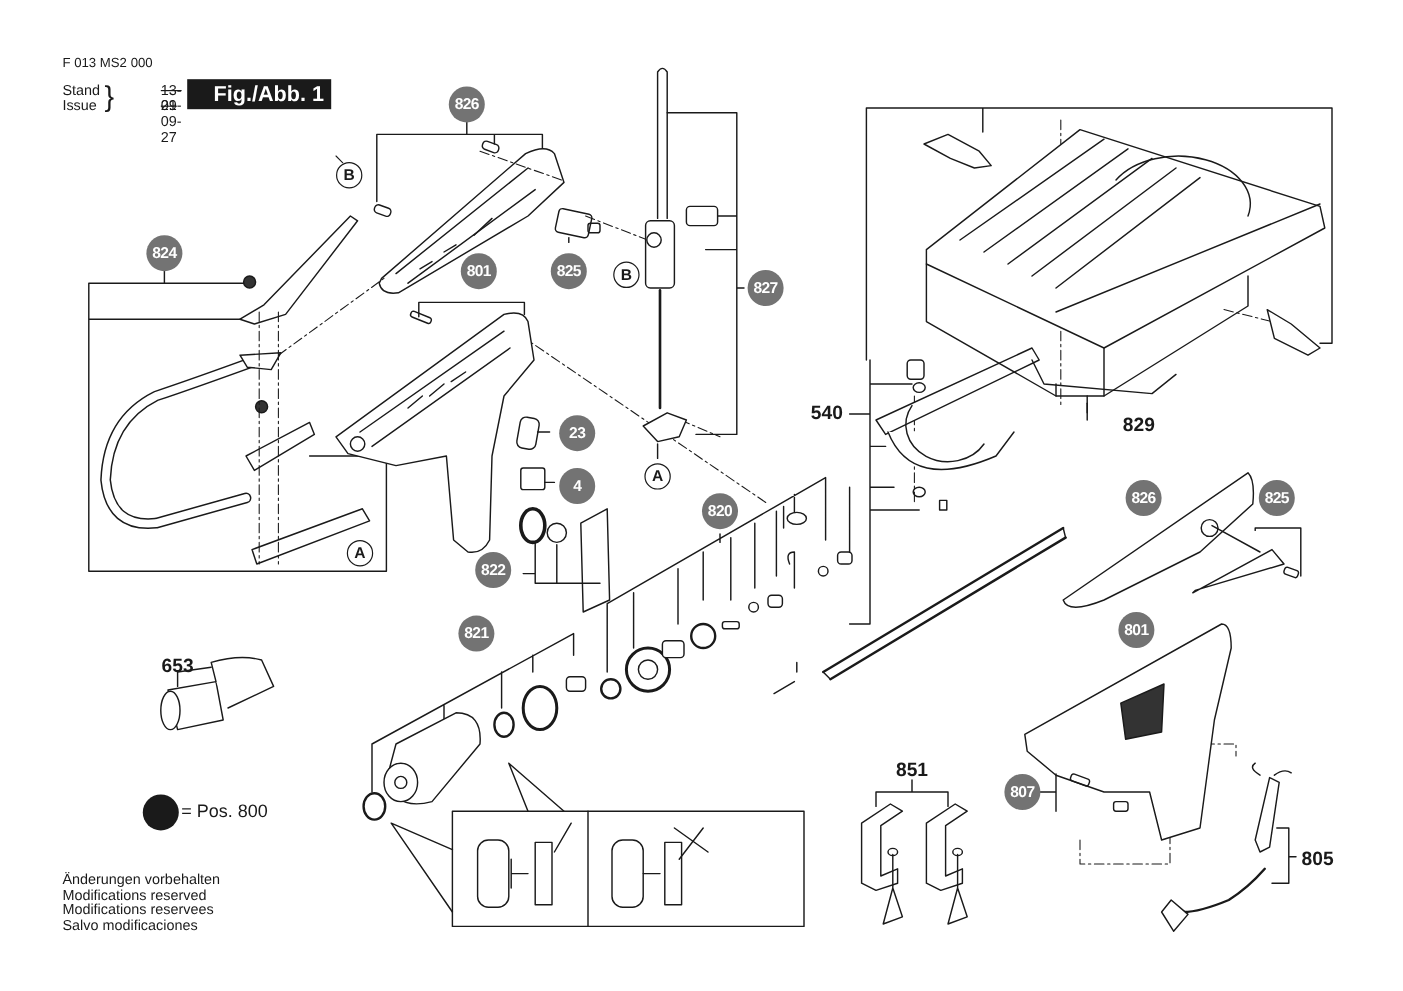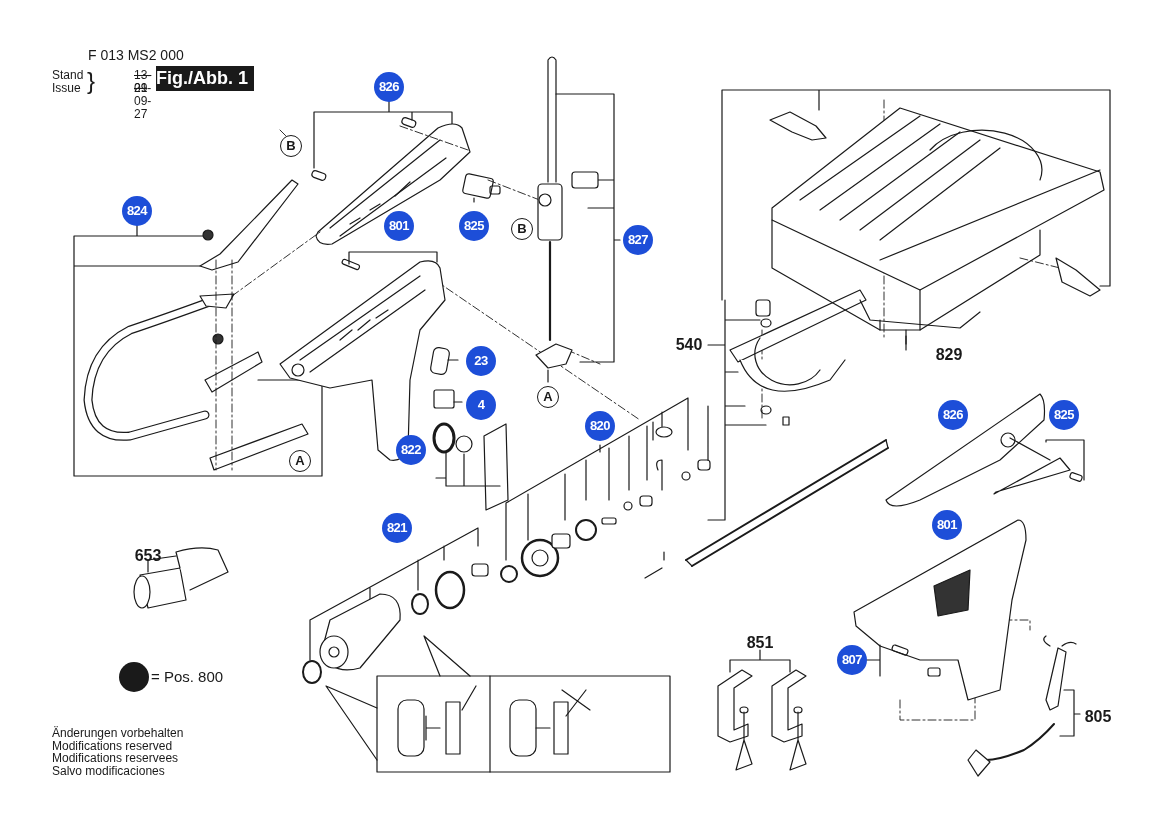--- a/index.html
+++ b/index.html
@@ -1,27 +1,27 @@
 <!DOCTYPE html>
 <html><head>
 <meta charset="utf-8">
 <style>
   html, body { margin: 0; padding: 0; background: #ffffff; }
   body { width: 1169px; height: 826px; position: relative; overflow: hidden;
          font-family: "Liberation Sans", sans-serif; color: #1a1a1a; }
   .abs { position: absolute; }
-  .hdr-code { left: 52px; top: 47px; font-size: 14px; margin-left: 36px; }
+  .hdr-code { left: 52px; top: 47px; font-size: 11px; }
   .stand { left: 52px; top: 69px; font-size: 12px; line-height: 13px; }
   .stand .lbl { display: inline-block; width: 36px; }
   .stand .brace { position: absolute; left: 35px; top: 0; font-size: 24px; line-height: 24px; font-weight: 300; }
   .stand .val { position: absolute; left: 46px; margin-left: 36px; }
   .stand .old { text-decoration: line-through; }
   .fig { left: 156px; top: 66px; background: #1a1a1a; color: #fff; font-weight: bold;
-         font-size: 18px; padding: 1px 6px 2px 0; line-height: 22px; }
-  .badge { position: absolute; width: 30px; height: 30px; border-radius: 50%; background: #1d4ed8;
+         font-size: 18px; padding: 1px 6px 2px 22px; line-height: 22px; }
+  .badge { position: absolute; width: 30px; height: 30px; border-radius: 50%; background: #737373;
            color: #fff; font-weight: bold; font-size: 13px; text-align: center; line-height: 30px;
            transform: translate(-15px, -15px); letter-spacing: -0.5px; }
   .plain { position: absolute; font-weight: bold; font-size: 16px; transform: translate(-50%, -50%); }
   .circ { position: absolute; width: 20px; height: 20px; border-radius: 50%; border: 1.5px solid #1a1a1a;
           background: #fff; font-weight: bold; font-size: 13px; text-align: center; line-height: 20px;
           transform: translate(-11px, -11px); }
   .legend-dot { left: 119px; top: 662px; width: 30px; height: 30px; border-radius: 50%; background: #1a1a1a; }
   .legend-txt { left: 151px; top: 668px; font-weight: normal; font-size: 15px; }
   .notes { left: 52px; top: 727px; font-size: 12px; line-height: 12.5px; }
   svg.art { position: absolute; left: 0; top: 0; }
@@ -239,21 +239,21 @@
   <path d="M906 336 V350"></path>
 </svg>
 
 <div class="badge" style="left:389px;top:87px">826</div>
 <div class="badge" style="left:137px;top:211px">824</div>
 <div class="badge" style="left:474px;top:226px">825</div>
 <div class="badge" style="left:399px;top:226px">801</div>
 <div class="badge" style="left:638px;top:240px">827</div>
 <div class="badge" style="left:481px;top:361px">23</div>
 <div class="badge" style="left:481px;top:405px">4</div>
-<div class="badge" style="left:411px;top:450px">822</div>
+<div class="badge" style="left:411px;top:475px">822</div>
 <div class="badge" style="left:600px;top:426px">820</div>
 <div class="badge" style="left:397px;top:528px">821</div>
 <div class="badge" style="left:953px;top:415px">826</div>
 <div class="badge" style="left:1064px;top:415px">825</div>
 <div class="badge" style="left:947px;top:525px">801</div>
 <div class="badge" style="left:852px;top:660px">807</div>
 
 <div class="plain" style="left:689px;top:345px">540</div>
 <div class="plain" style="left:949px;top:355px">829</div>
 <div class="plain" style="left:148px;top:556px">653</div>

